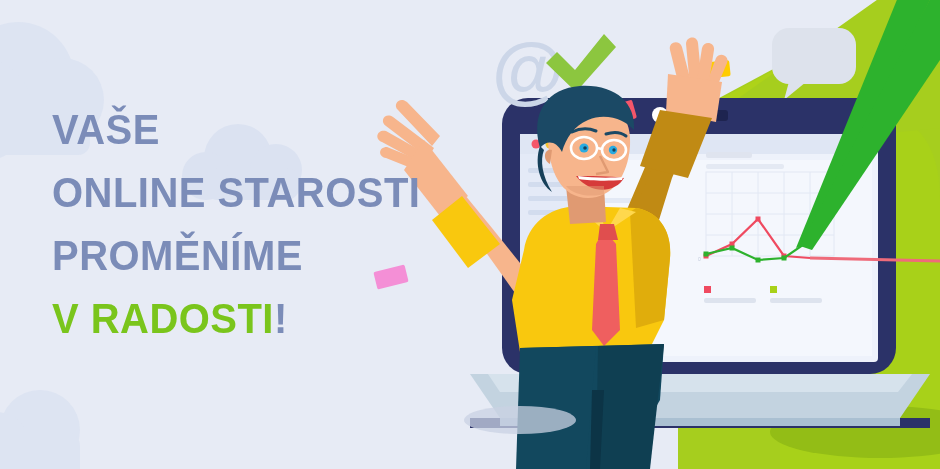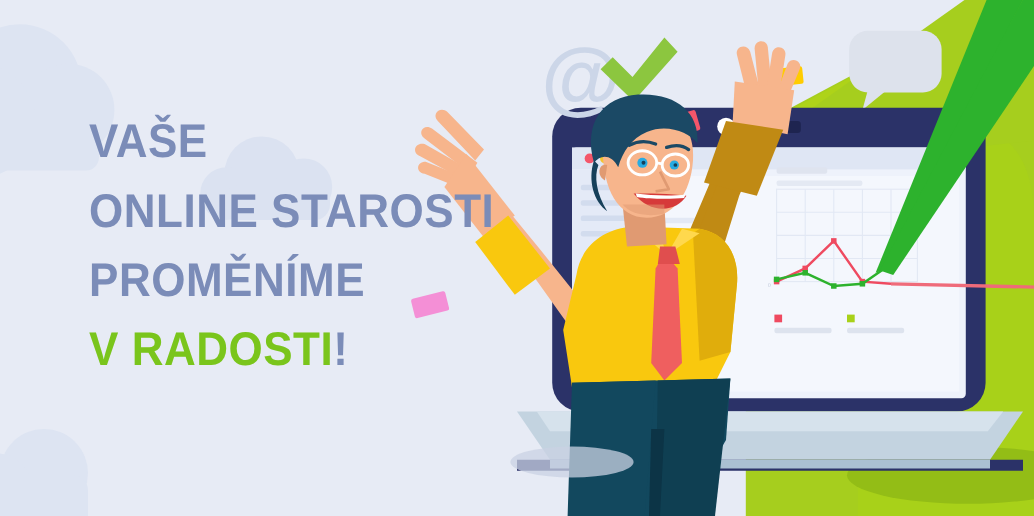--- a/index.html
+++ b/index.html
@@ -13,21 +13,20 @@
   }
   .layer{position:absolute;}
 
   
   #bg-base{left:0;top:0;width:940px;height:469px;background:#e7ebf5;}
 
   
   #headline{
     position:absolute;left:52px;top:98px;width:400px;
     z-index:40;
-    margin-left:29px;
   }
   .hl-line{
     font-family:"Liberation Sans", sans-serif;
     font-weight:bold;
     font-size:43px;
     line-height:63px;
     letter-spacing:0.5px;
     color:#7b8cb8;
     white-space:nowrap;
     transform:scaleX(0.93);

